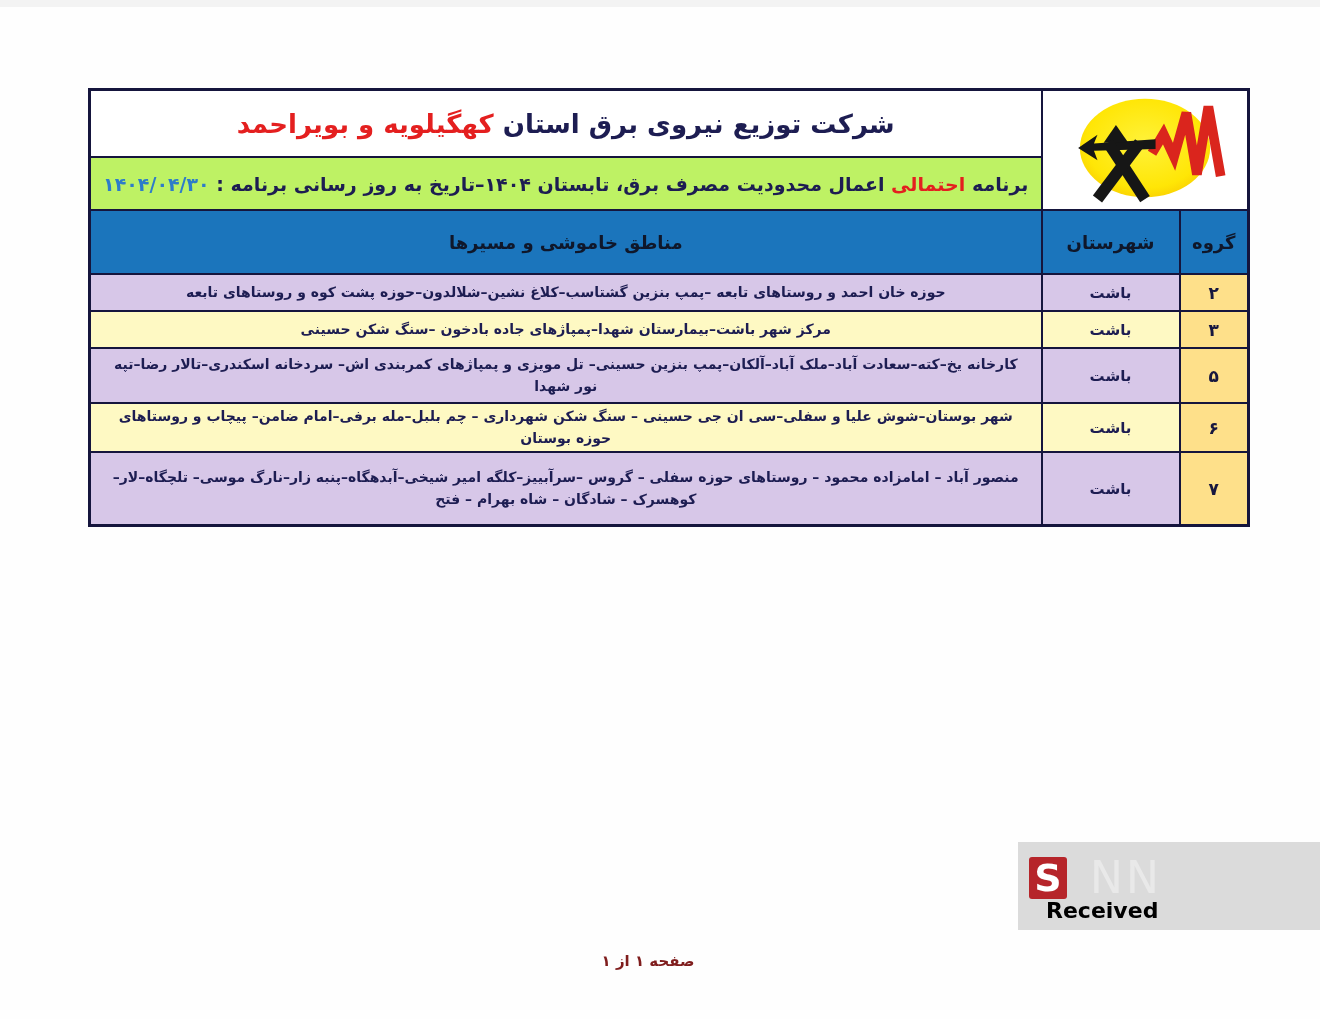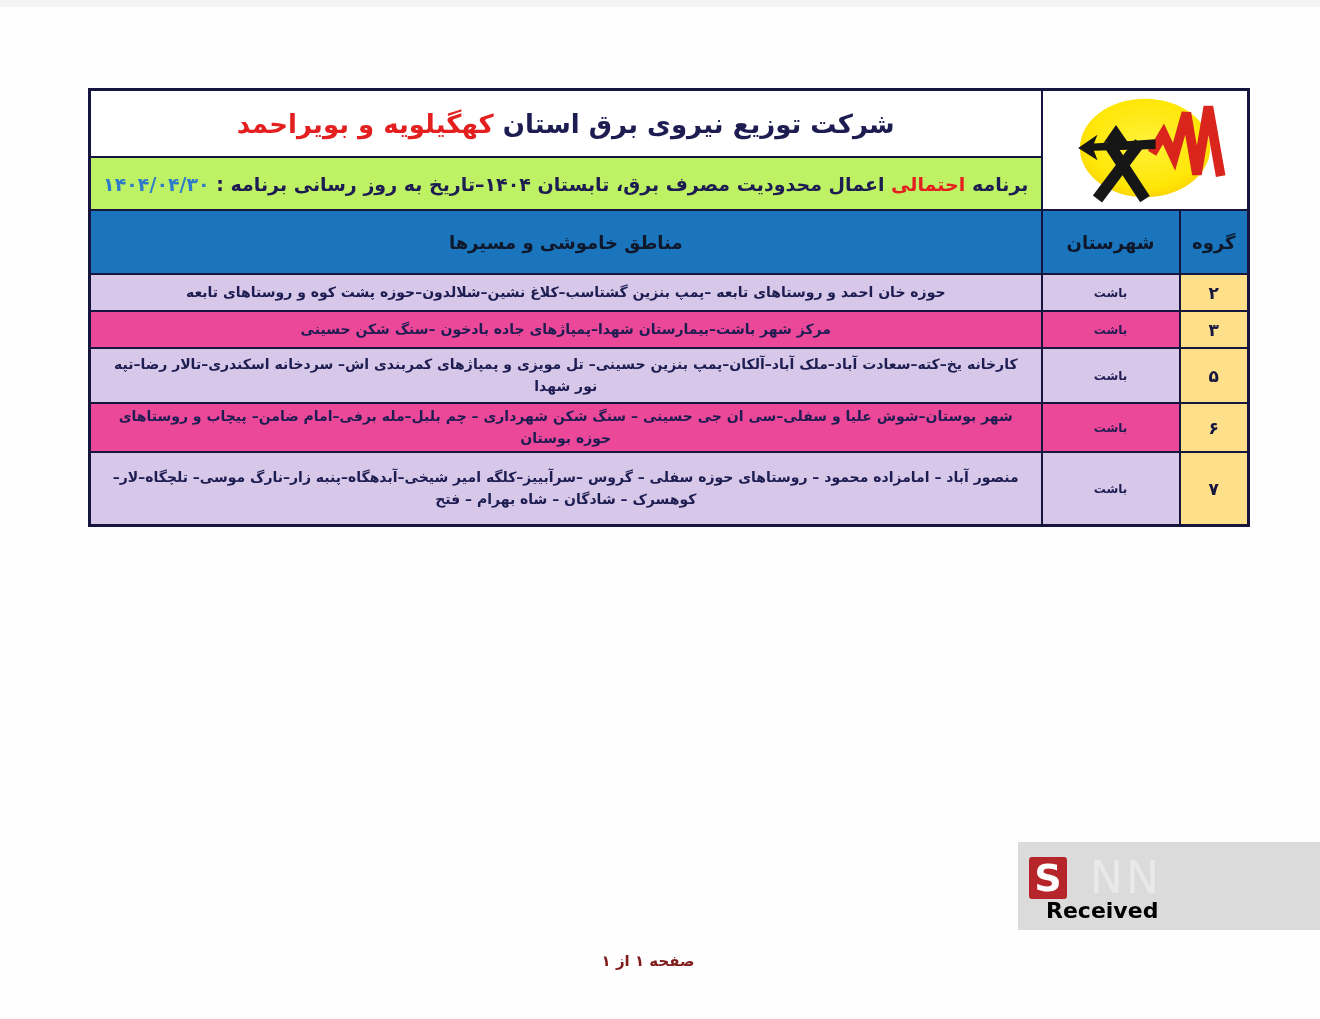--- a/index.html
+++ b/index.html
@@ -43,24 +43,24 @@
 
   td.logo-cell { background:#ffffff; border-right:3px solid #15153d; }
 
   tr.head-row td {
     height:64px; background:#1b75bc; color:#0f172a;
     font-size:18px; font-weight:bold;
   }
 
   tr.data-row td { font-weight:bold; }
   tr.data-row td.cell-areas  { font-size:14px; line-height:1.55; padding:2px 10px;margin-top:40px; }
-  tr.data-row td.cell-county { font-size:12px; }
+  tr.data-row td.cell-county { font-size:15px; }
   tr.data-row td.cell-group  { font-size:17px; background:#fee08a; color:#17173f; }
   tr.shade-purple td.cell-areas, tr.shade-purple td.cell-county { background:#d7c7e8; }
-  tr.shade-white  td.cell-areas, tr.shade-white  td.cell-county { background:#ec4899; }
+  tr.shade-white  td.cell-areas, tr.shade-white  td.cell-county { background:#fef9c3; }
   tr.row-h37 td { height:37px; }
   tr.row-h55 td { height:55px; }
   tr.row-h73 td { height:73px; }
 
   .watermark {
     position:absolute; left:1018px; top:842px; width:302px; height:88px;
     background:#dbdbdb; direction:ltr;
   }
   .wm-s {
     position:absolute; left:11px; top:15px; width:38px; height:42px;

